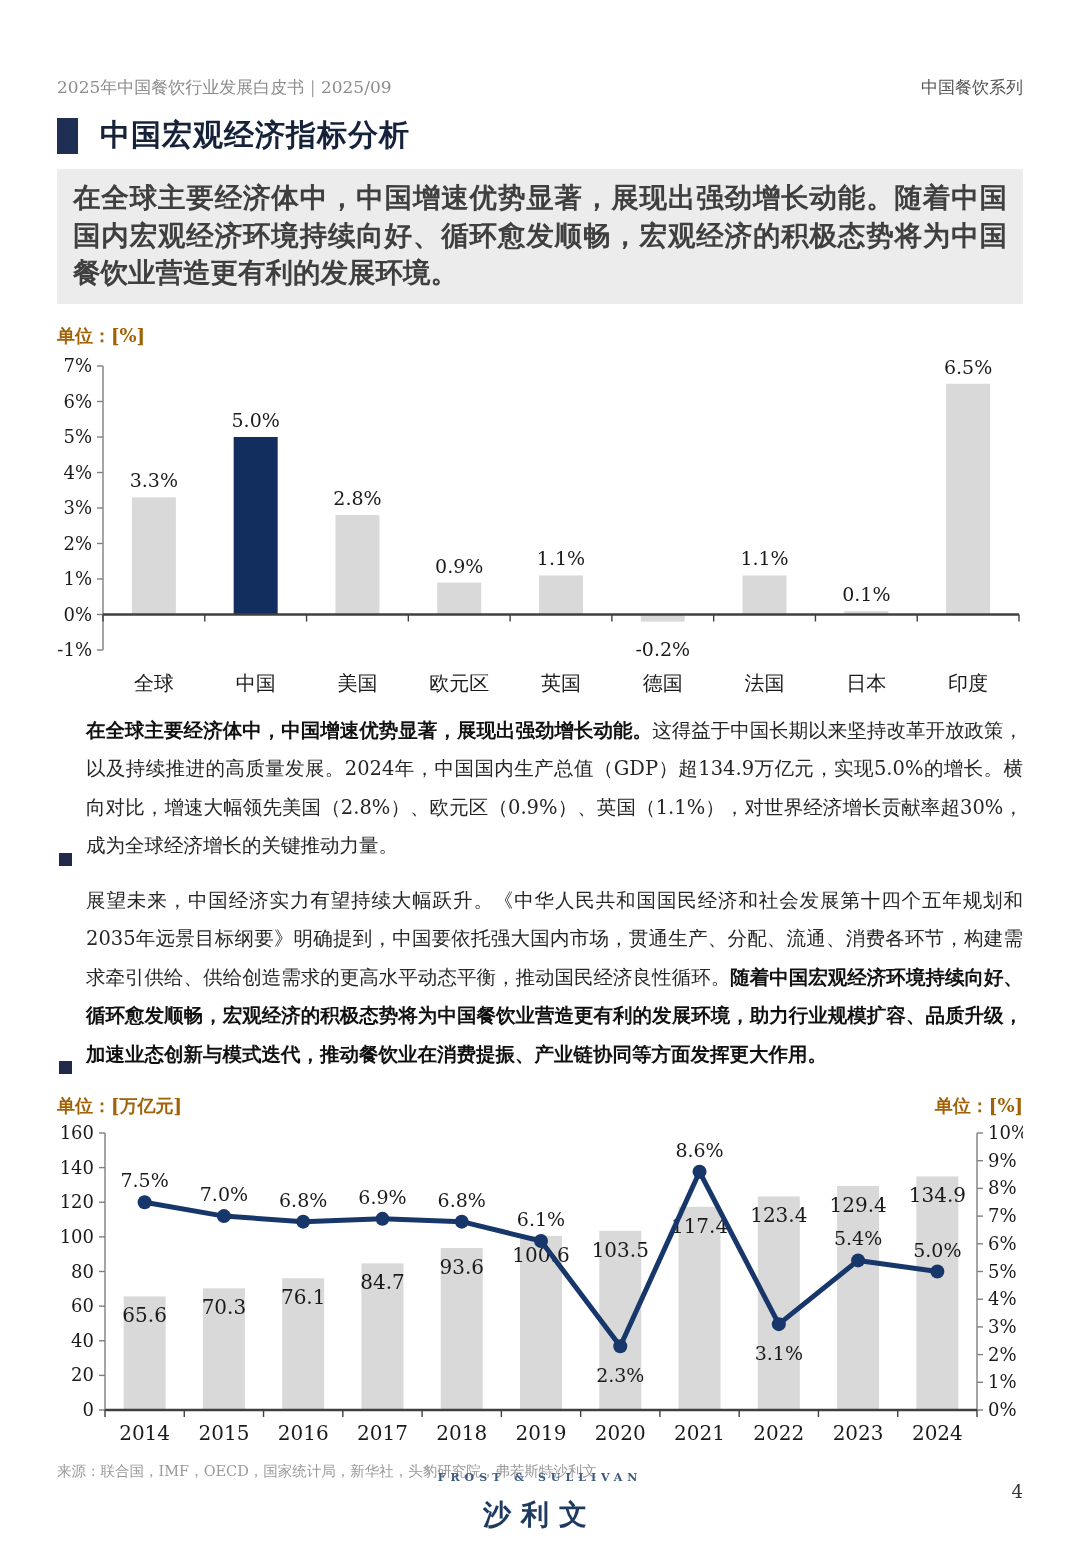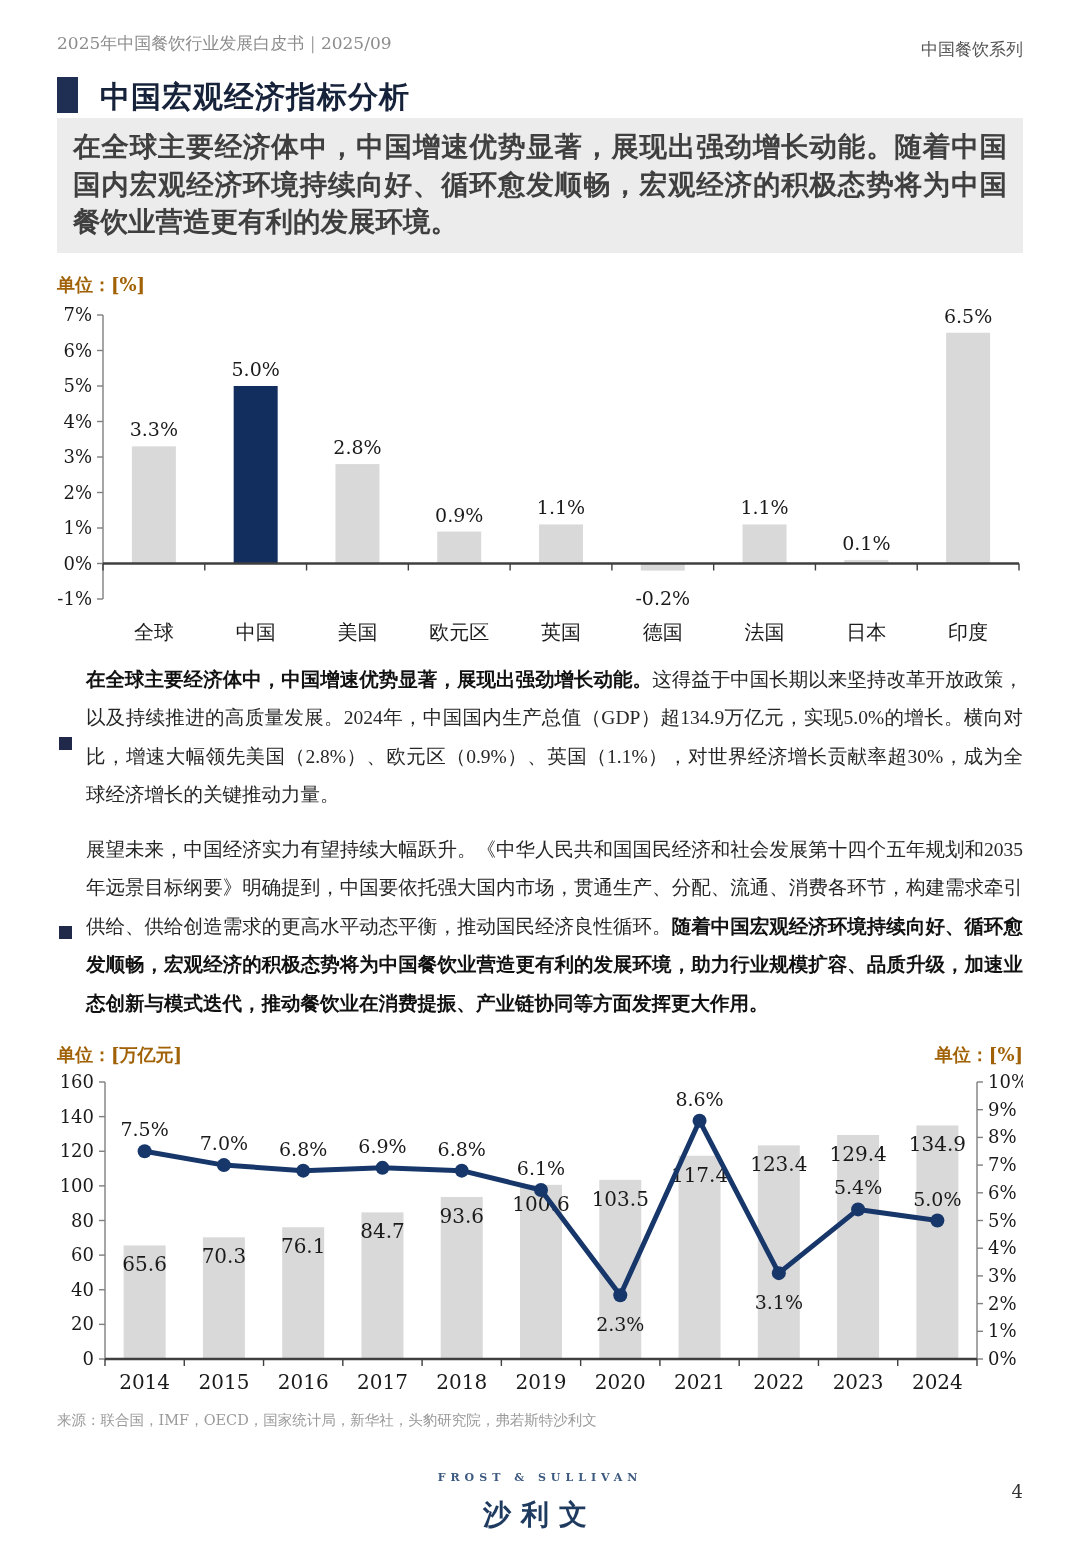--- a/index.html
+++ b/index.html
@@ -9,44 +9,44 @@
     width:1080px; height:1560px;
     margin:0 auto;
     background:#ffffff;
     font-family:"DejaVu Serif","Liberation Serif",serif;
     color:#1a1a1a;
     overflow:hidden;
   }
   .inner { padding:0 57px; }
 
   
-  .hdr { display:flex; justify-content:space-between; align-items:center; padding-top:26px; }
+  .hdr { display:flex; justify-content:space-between; align-items:flex-end; padding-top:64px; }
   .hdr-left { font-size:17px; color:#8c8c8c; }
   .hdr-right { font-size:17px; color:#555555;margin-top:12px; }
 
   
-  .title-row { display:flex; align-items:flex-start; margin-top:16px; }
+  .title-row { display:flex; align-items:center; margin-top:16px; }
   .title-sq { width:21px; height:36px; background:#1f2f54; margin-right:22px; }
   .title-text { font-size:30px; font-weight:bold; color:#16213a; letter-spacing:1px; }
 
   
-  .band { background:#ececec; padding:10px 16px 12px 16px; }
+  .band { margin-top:13px; background:#ececec; padding:10px 16px 12px 16px; }
   .band p { font-size:27.5px; font-weight:bold; color:#3f3f3f; line-height:37.5px; text-align:justify; }
 
   
   .chart-block { margin-top:20px; }
   .chart-title { font-size:20px; color:#1a1a1a; padding-bottom:7px; border-bottom:1.5px solid #a6a6a6; }
   .unit-row { display:flex; justify-content:space-between; margin-top:9px; }
   .unit { font-size:18px; font-weight:bold; color:#a16207; }
   svg.chart { display:block; margin-top:2px; }
   svg.chart text { font-family:"DejaVu Serif","Liberation Serif",serif; fill:#1a1a1a; }
 
   
   .bullets { list-style:none; margin-top:14px; }
-  .bullets li { display:flex; align-items:center; margin-top:16px;font-family:Liberation Serif, serif; }
+  .bullets li { display:flex; align-items:flex-end; margin-top:16px; }
   .bullets li:first-child { margin-top:0; }
   .bsq { flex:0 0 auto; width:13px; height:13px; background:#20294a; margin:12px 14px 0 2px; }
   .btext { font-size:19.5px; line-height:38.5px; text-align:justify; color:#262626; }
   .btext .seg-bold { font-weight:bold; color:#111111; }
 
   
   .source { margin-top:12px; font-size:14.5px; color:#9a9a9a; }
   .footer-logo { position:absolute; left:0; right:0; bottom:26px; text-align:center; }
   .logo-top { font-size:11px; letter-spacing:5px; color:#3d5a80; font-weight:bold;text-align:center; }
   .logo-main { margin-top:12px; font-size:28px; font-weight:bold; color:#1f3a5f; letter-spacing:10px; font-family:"DejaVu Sans","Liberation Sans",sans-serif; }

